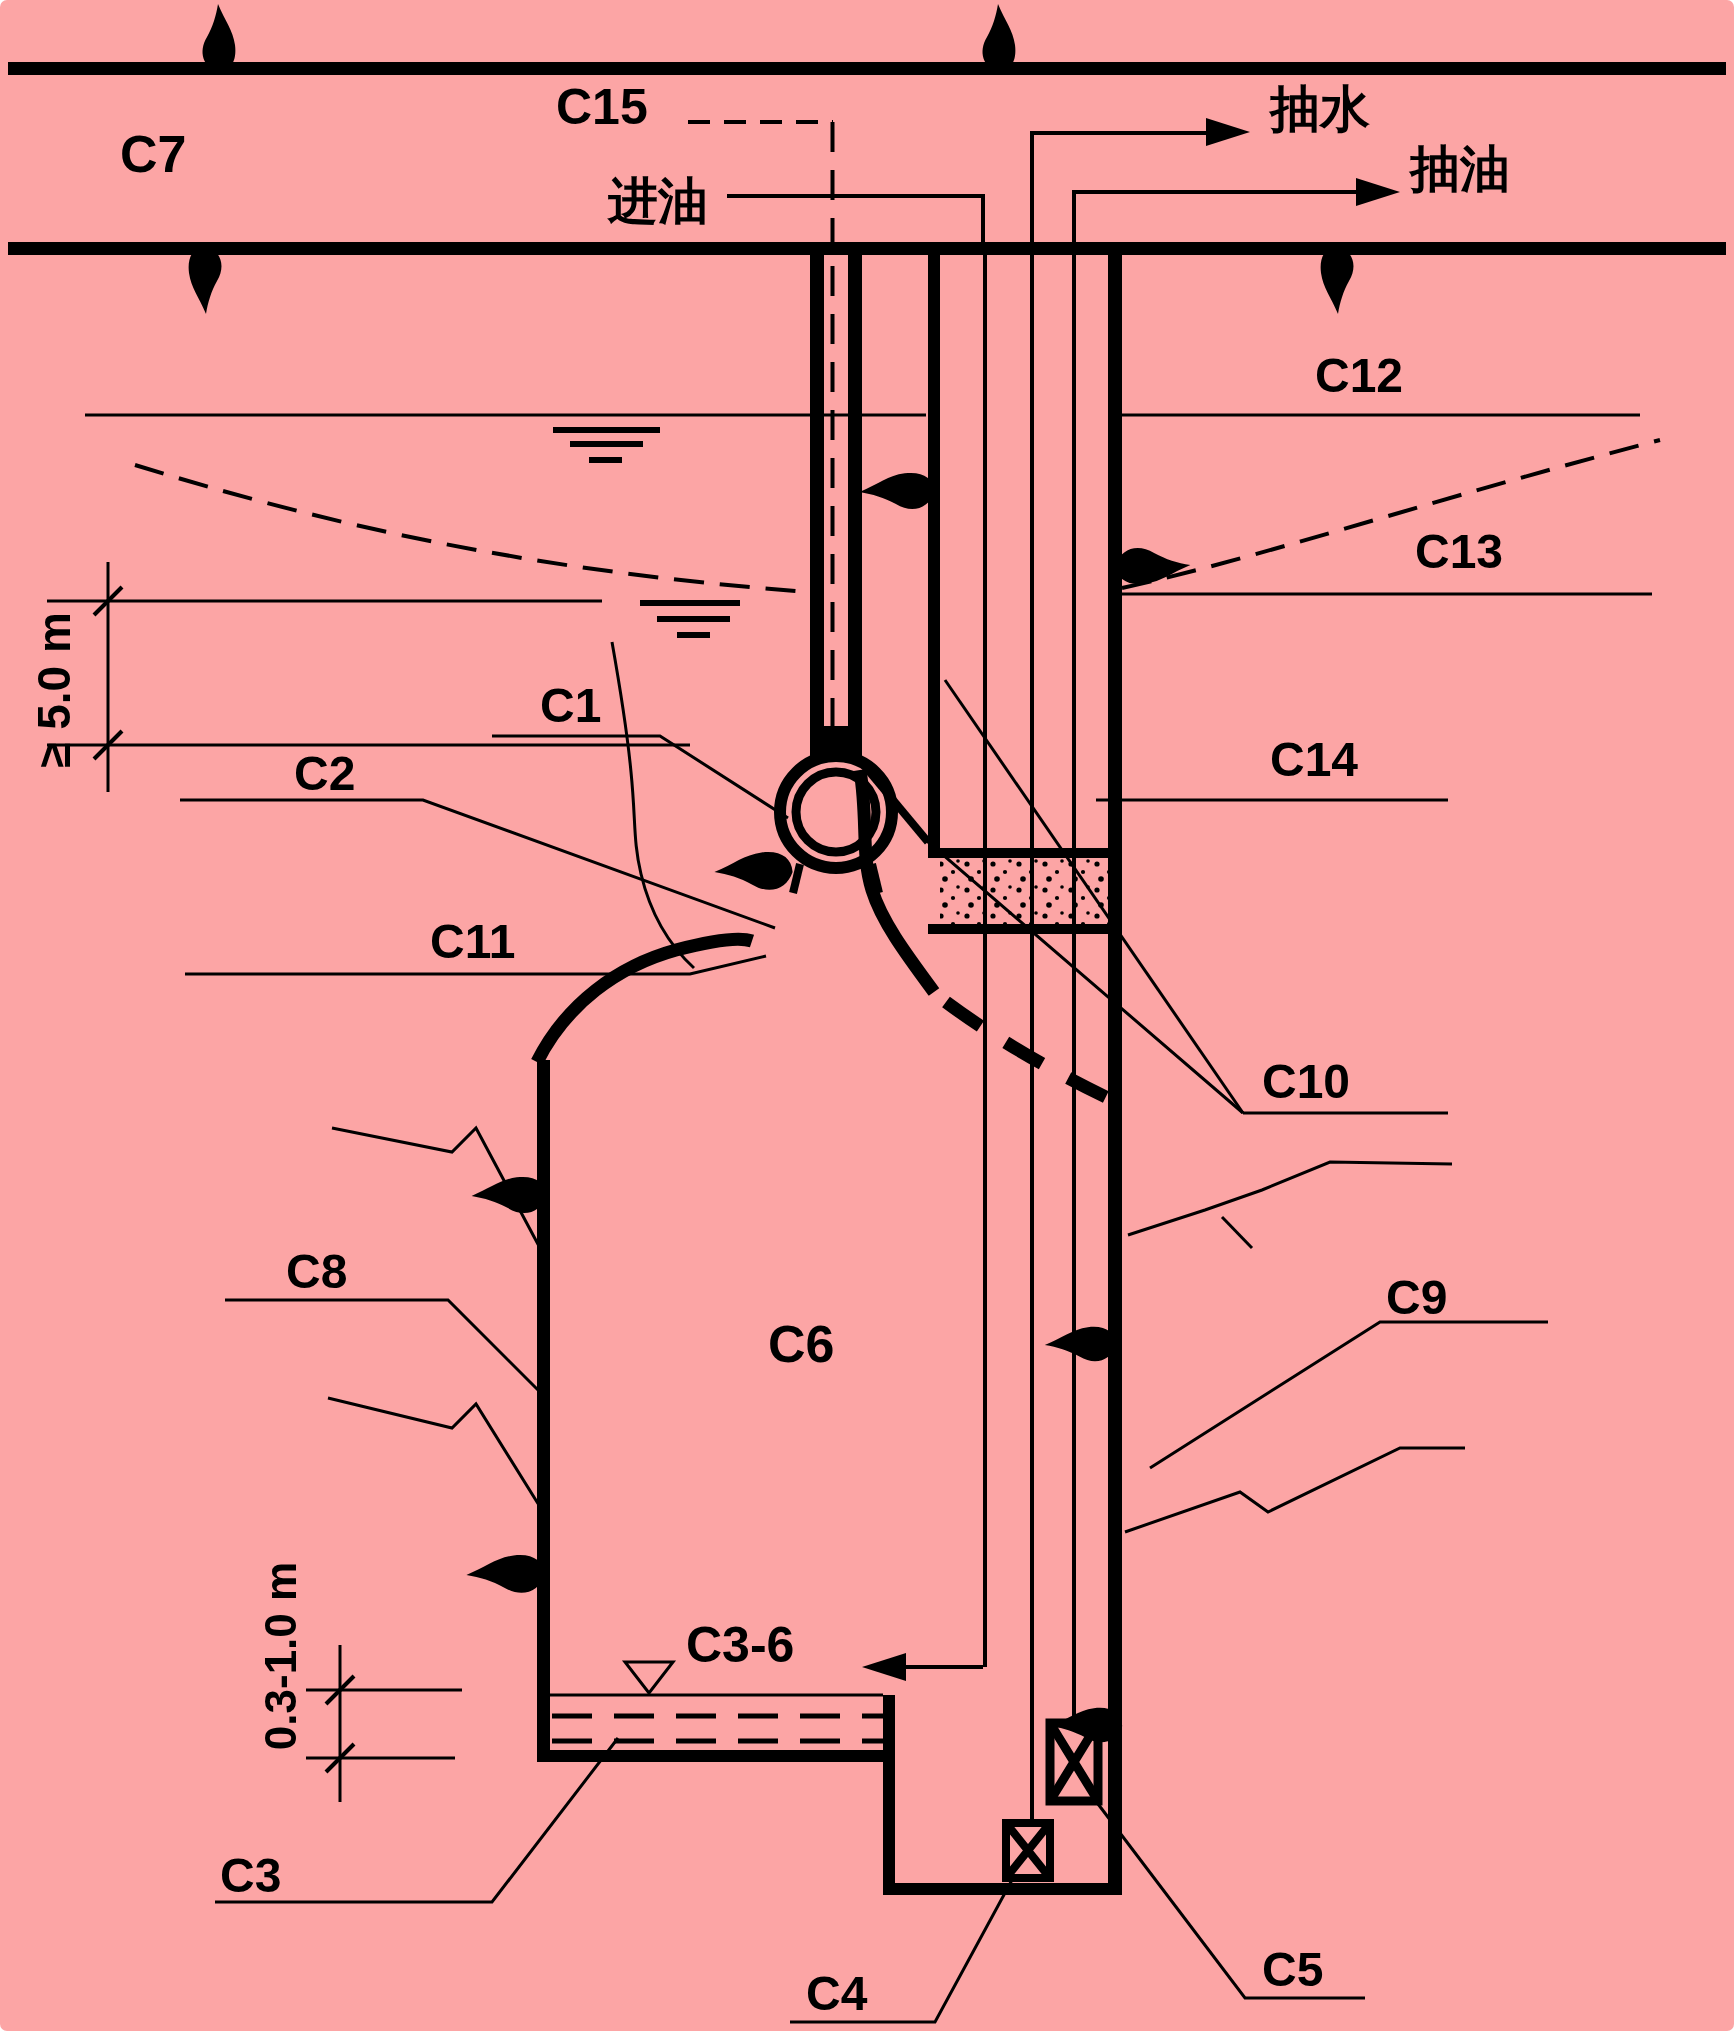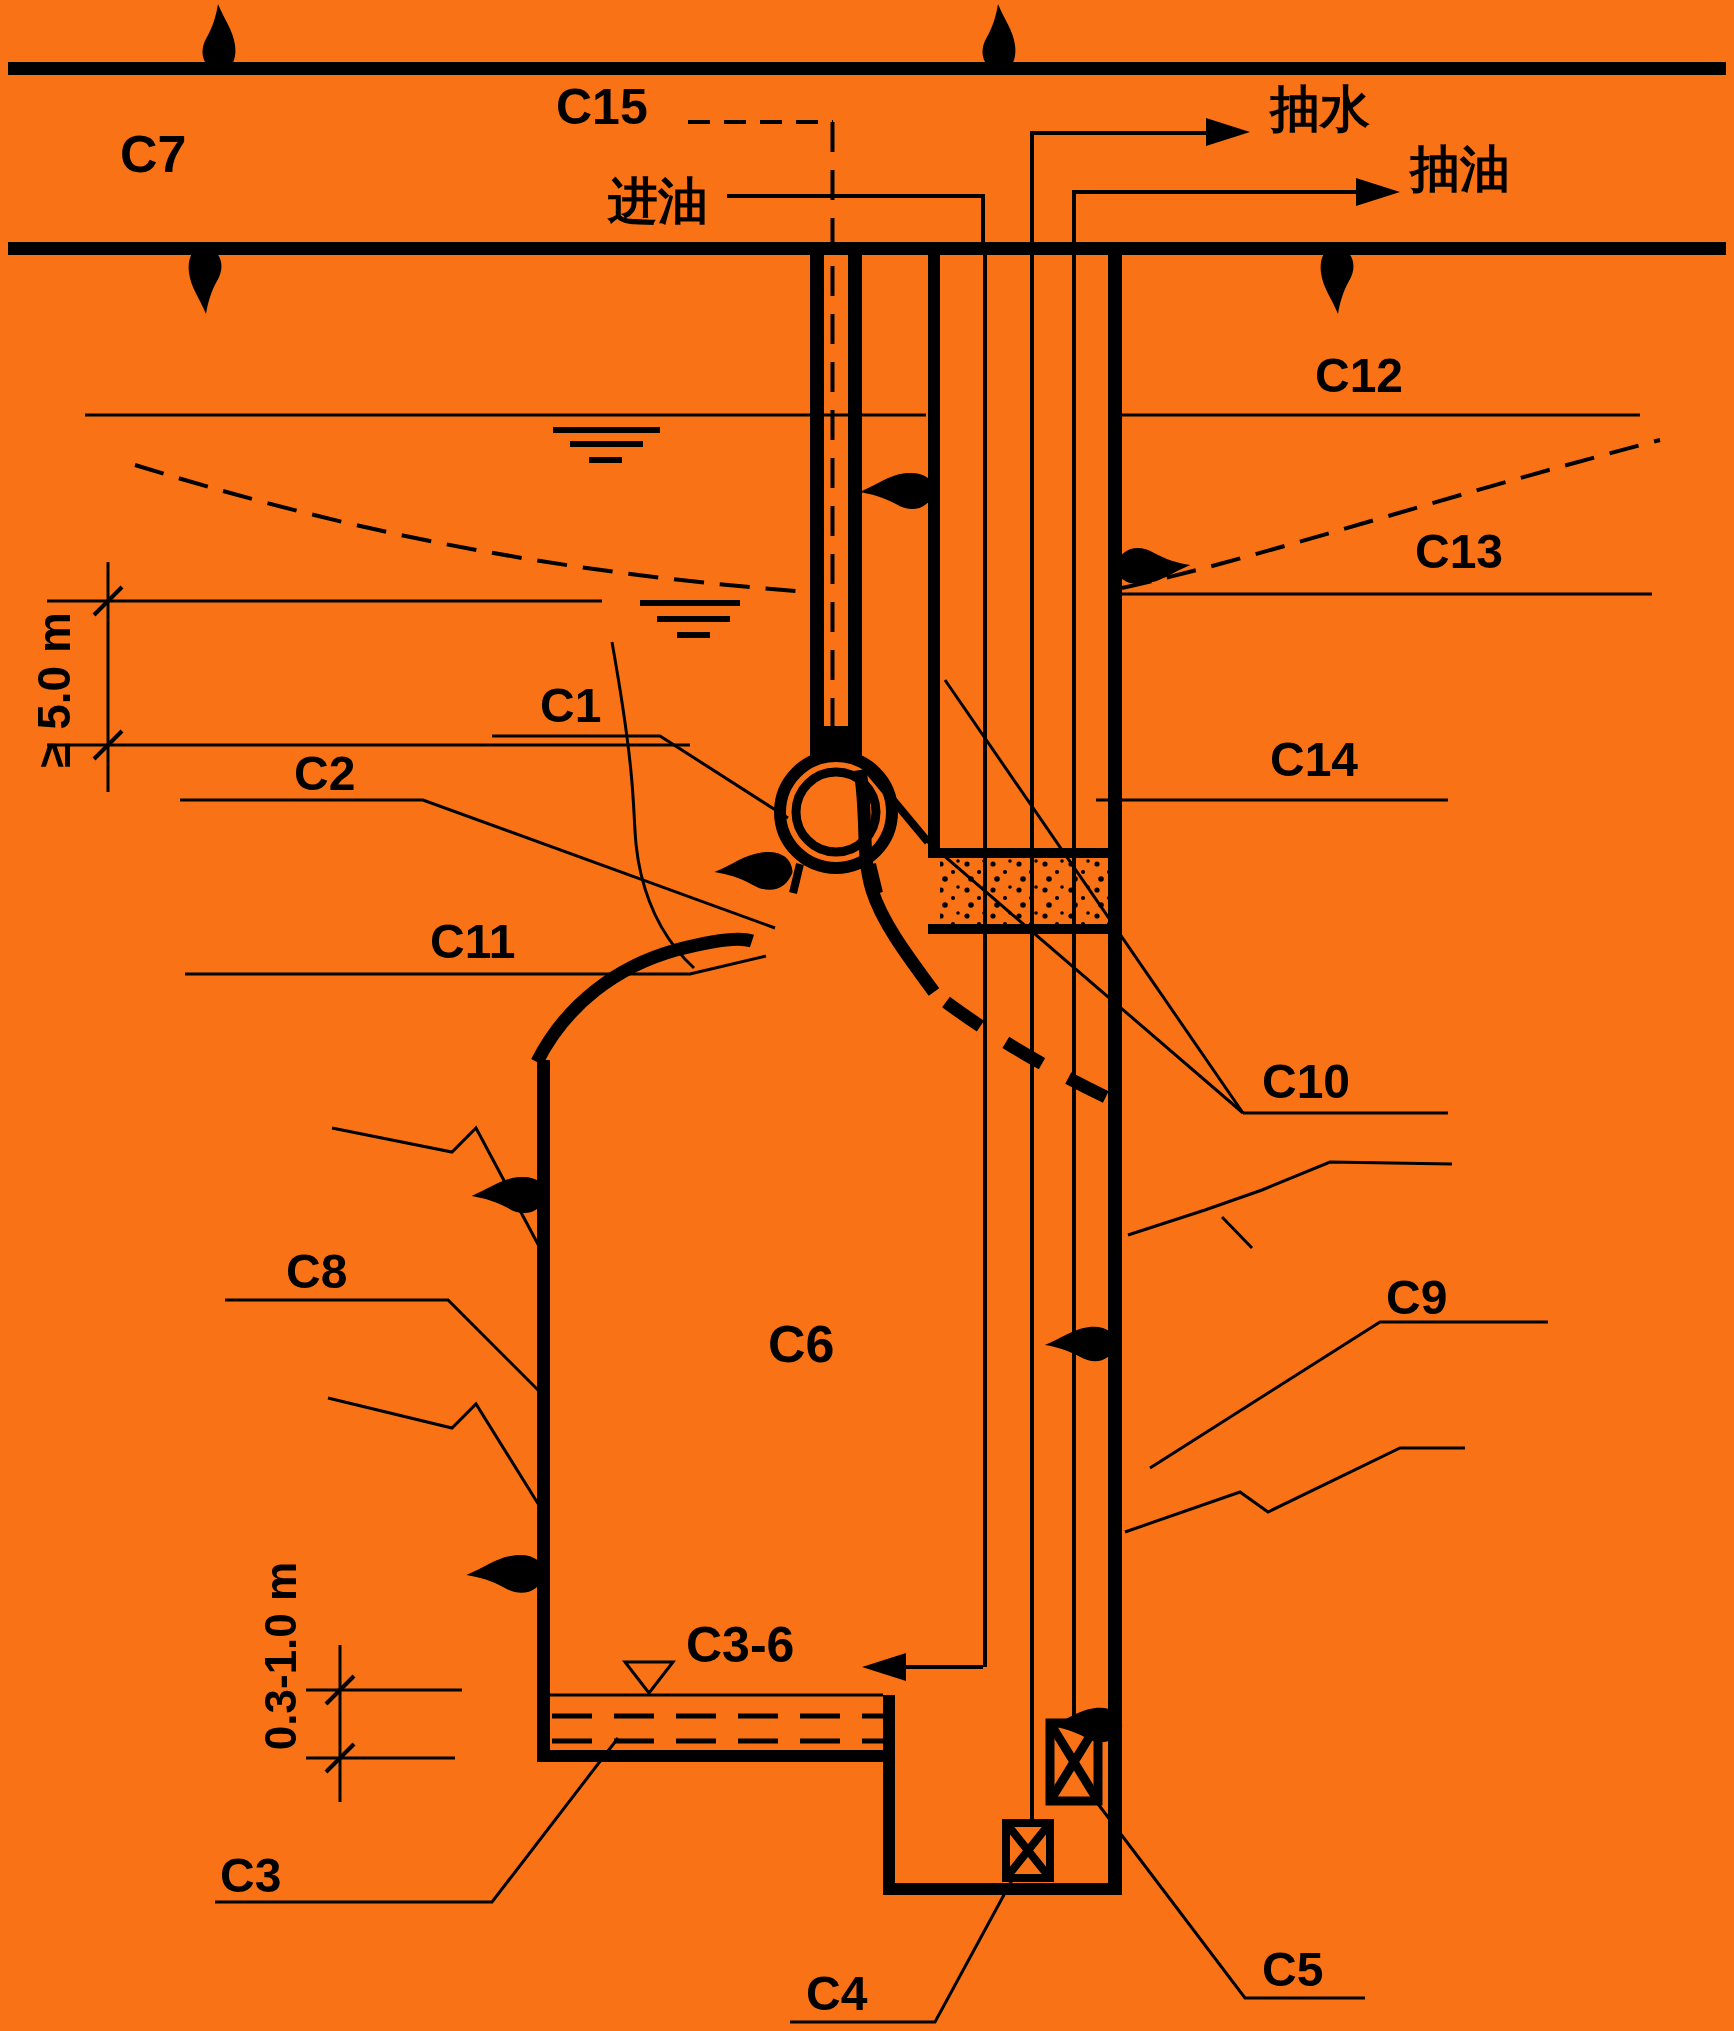--- a/index.html
+++ b/index.html
@@ -1,16 +1,16 @@
 <!DOCTYPE html>
 <html><head>
 <meta charset="utf-8">
 <style>
   html,body{margin:0;padding:0;background:#fff;}
-  .stage{position:relative;width:1734px;height:2031px;background:#f97316;font-family:"Liberation Sans",sans-serif;}
+  .stage{position:relative;width:1734px;height:2031px;background:#fca5a5;font-family:"Liberation Sans",sans-serif;border-radius:7px;}
   svg{display:block}
   text{fill:#000;font-family:"Liberation Sans","DejaVu Sans",sans-serif;font-weight:600;}
 </style>
 </head>
 <body>
 
 <div class="stage">
 <svg viewBox="0 0 1734 2031" width="1734" height="2031">
   <defs>
     <pattern id="stip" width="26" height="26" patternUnits="userSpaceOnUse">

